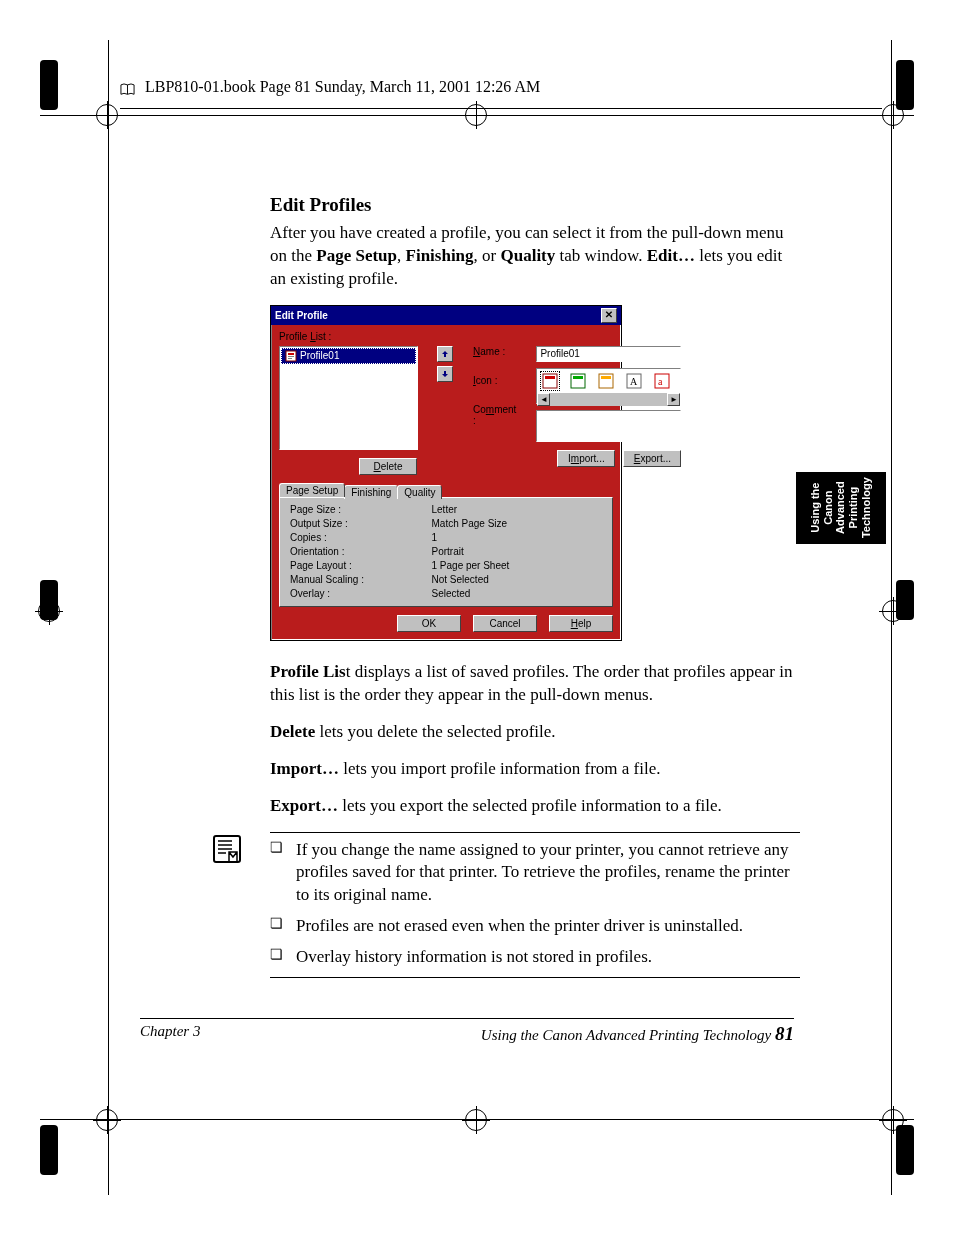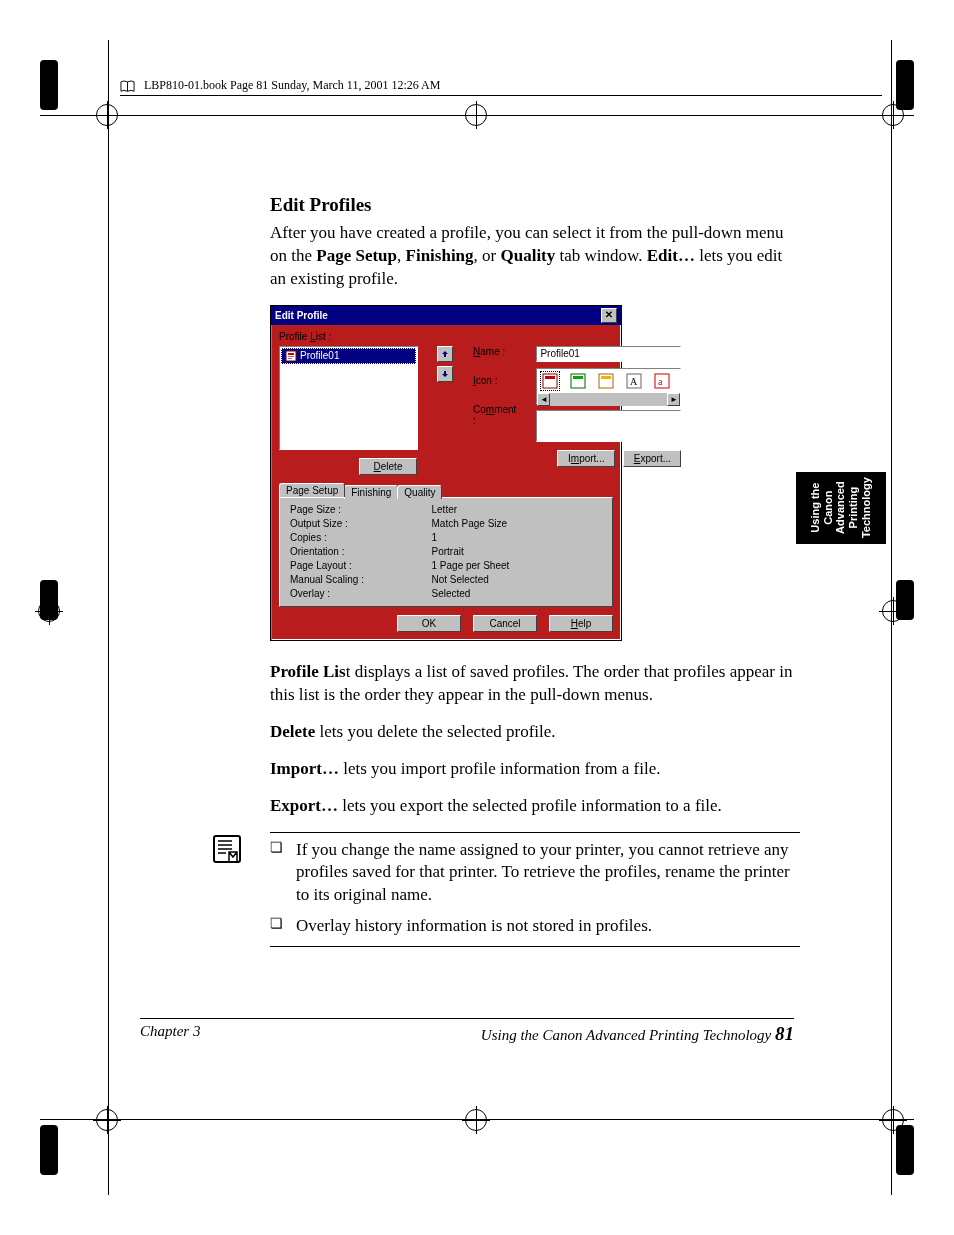--- a/index.html
+++ b/index.html
@@ -66,23 +66,23 @@
   .edge-dec.lt { left: 40px; top: 60px; }
   .edge-dec.lm { left: 40px; top: 580px; height: 40px;}
   .edge-dec.lb { left: 40px; bottom: 60px; }
   .edge-dec.rt { right: 40px; top: 60px; }
   .edge-dec.rm { right: 40px; top: 580px; height: 40px;}
   .edge-dec.rb { right: 40px; bottom: 60px; }
 
   .header-line {
     position: absolute;
     top: 78px; left: 120px; right: 72px;
-    font-size: 12px;
+    font-size: 16px;
     border-bottom: 1px solid #000;
-    padding-bottom: 2px;
+    padding-bottom: 12px;
   }
   .header-line .book-icon {
     display:inline-block;
     width: 15px; height: 13px;
     vertical-align: middle;
     margin-right: 6px;
   }
 
   .content {
     position: absolute;
@@ -528,20 +528,21 @@
     <span class="note-icon">
       <svg viewBox="0 0 30 30">
           <rect x="2" y="2" width="26" height="26" rx="2" fill="none" stroke="#000" stroke-width="2"></rect>
           <path d="M6 7 H20 M6 11 H20 M6 15 H20 M6 19 H14" stroke="#000" stroke-width="1.5"></path>
           <path d="M18 17 L24 23 M18 23 L24 17" stroke="#000" stroke-width="0"></path>
           <path d="M17 16 h8 v10 h-8 z M17 16 l4 5 l4 -5" fill="none" stroke="#000" stroke-width="1.5" transform="translate(0,2)"></path>
         </svg>
     </span>
     <ul class="note-list" id="note-list">
         <li>If you change the name assigned to your printer, you cannot retrieve any profiles saved for that printer. To retrieve the profiles, rename the printer to its original name.</li>
+        <li>Profiles are not erased even when the printer driver is uninstalled.</li>
         <li>Overlay history information is not stored in profiles.</li>
       </ul>
     <div class="note-rule"></div>
   </div>
 </div>
 
 <div class="footer">
   <span>Chapter 3</span>
   <span>
     <span>Using the Canon Advanced Printing Technology</span>

